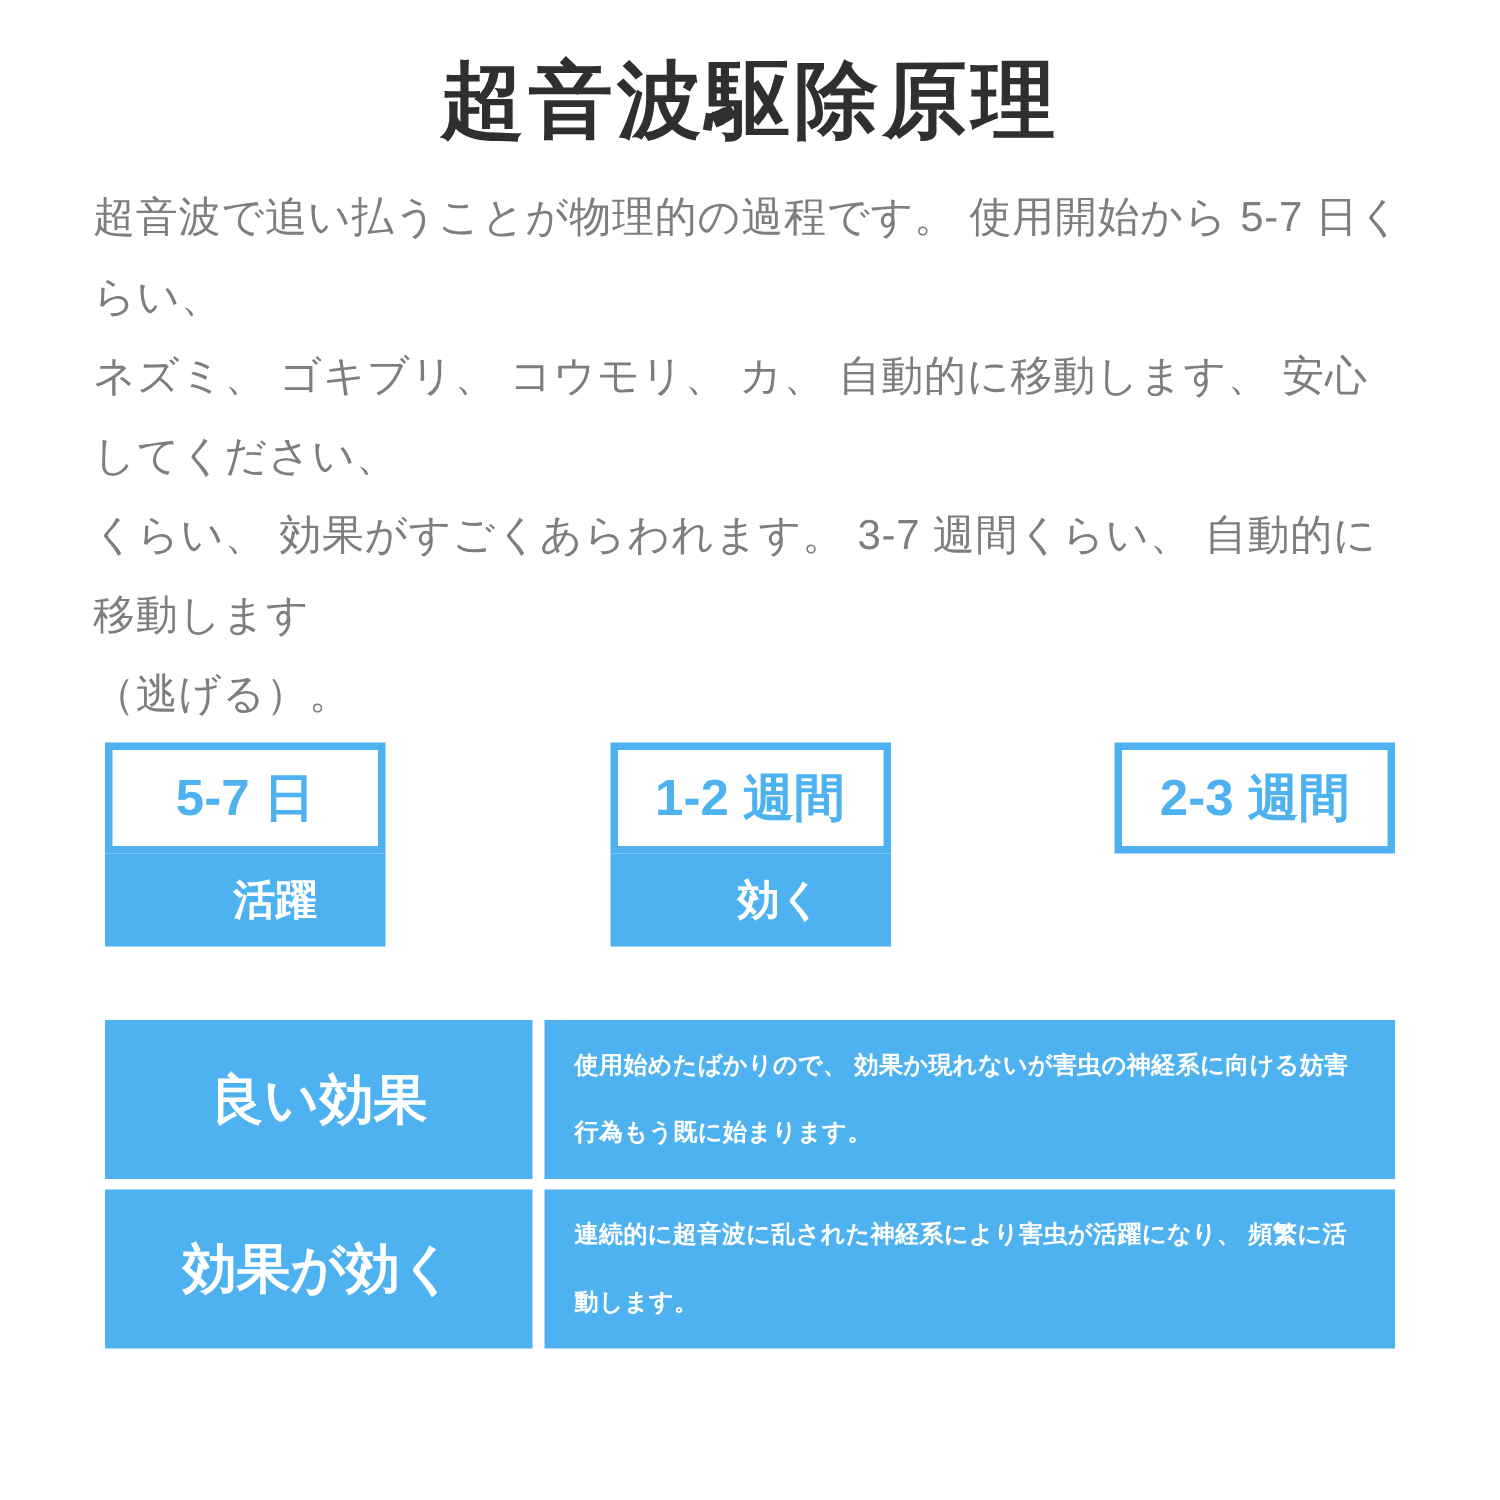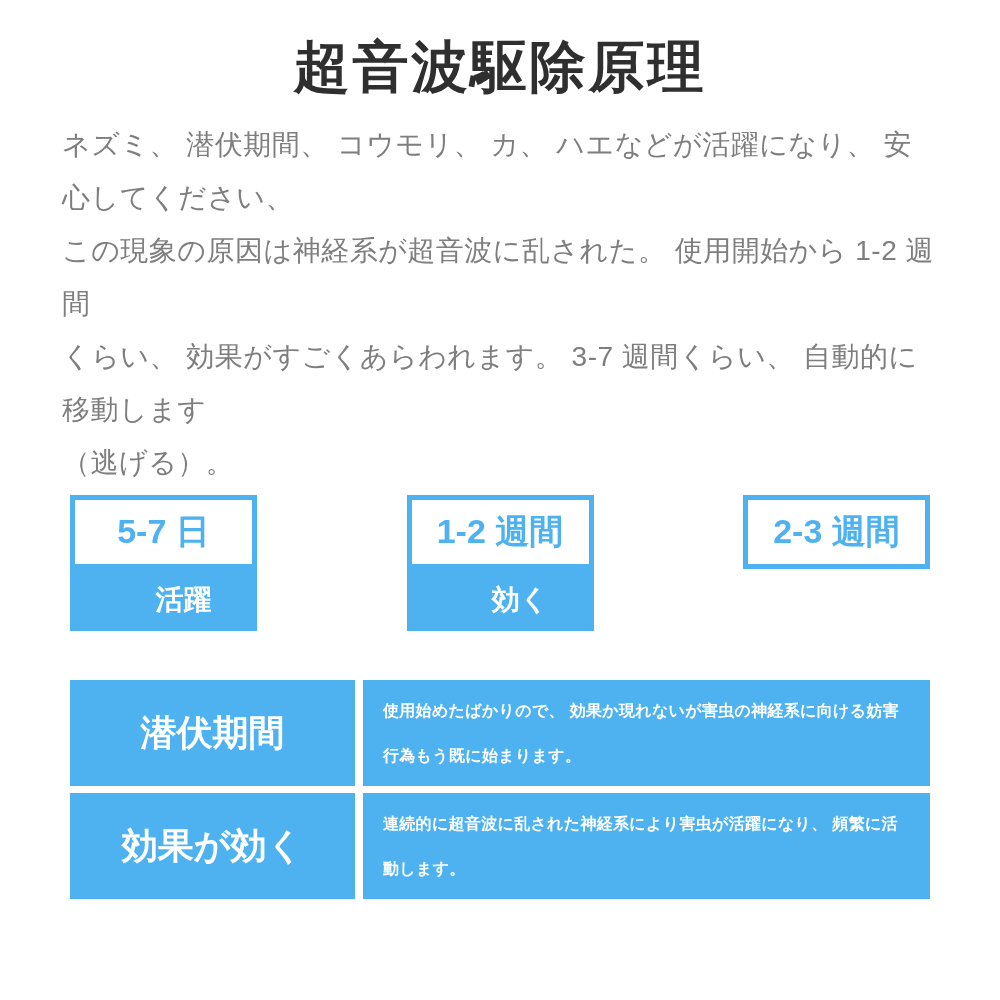--- a/index.html
+++ b/index.html
@@ -83,43 +83,43 @@
   }
 </style>
 </head>
 <body>
 
 <div class="page">
 
   <h1 class="title">超音波駆除原理</h1>
 
   <div class="intro">
-    <div class="intro-line">ネズミ、 潜伏期間、 コウモリ、 カ、 ハエなどが活躍になり、 安心してください、</div>
-    <div class="intro-line">この現象の原因は神経系が超音波に乱された。 使用開始から 1-2 週間</div>
+    <div class="intro-line">超音波で追い払うことが物理的の過程です。 使用開始から 5-7 日くらい、</div>
+    <div class="intro-line">ネズミ、 ゴキブリ、 コウモリ、 カ、 自動的に移動します、 安心してください、</div>
     <div class="intro-line">くらい、 効果がすごくあらわれます。 3-7 週間くらい、 自動的に移動します</div>
     <div class="intro-line">（逃げる）。</div>
   </div>
 
   <div class="cards">
     <div class="card">
       <div class="card-top">5-7 日</div>
       <div class="card-bottom">活躍</div>
     </div>
     <div class="card">
       <div class="card-top">1-2 週間</div>
       <div class="card-bottom">効く</div>
     </div>
     <div class="card">
       <div class="card-top">2-3 週間</div>
     </div>
   </div>
 
   <div class="phase-table">
     <div class="trow">
-      <div class="tcell-left">潜伏期間</div>
+      <div class="tcell-left">良い効果</div>
       <div class="tcell-right">使用始めたばかりので、 効果か現れないが害虫の神経系に向ける妨害行為もう既に始まります。</div>
     </div>
     <div class="trow">
       <div class="tcell-left">効果が効く</div>
       <div class="tcell-right">連続的に超音波に乱された神経系により害虫が活躍になり、 頻繁に活動します。</div>
     </div>
 
   </div>
 
 </div>

